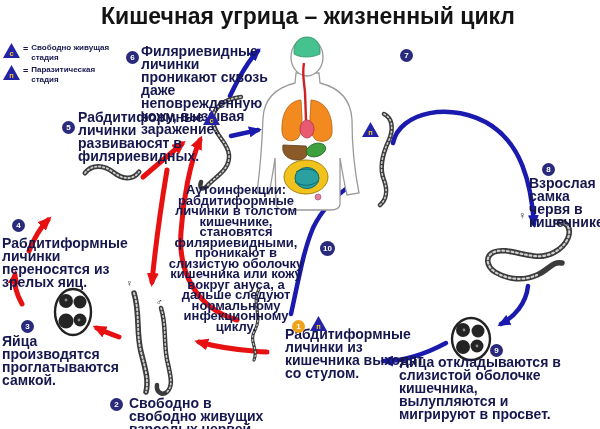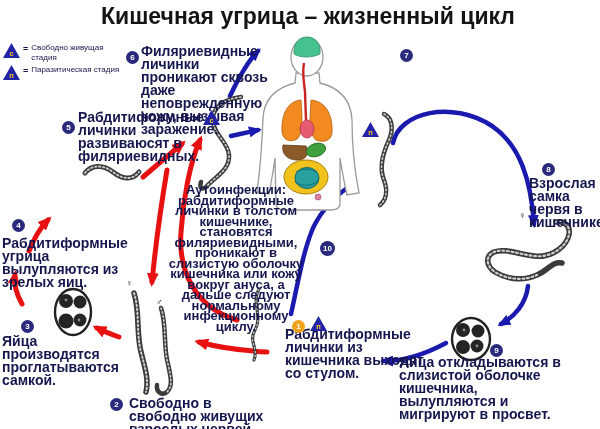--- a/index.html
+++ b/index.html
@@ -15,21 +15,21 @@
          justify-content:center;z-index:4;}
   .badge.orange{background:#f0a21a;}
   .badge.big{width:15px;height:15px;}
   .tri{width:17px;height:15px;clip-path:polygon(50% 0,0 100%,100% 100%);
        background:#2323a8;display:flex;align-items:flex-end;justify-content:center;z-index:4;}
   .tri span{color:#f2c81e;font-size:7.5px;font-weight:700;line-height:9px;}
   .tri.abs{position:absolute;}
   .legend{position:absolute;left:3px;top:43px;width:120px;z-index:3;}
   .legend-row{display:flex;gap:3px;align-items:flex-start;margin-bottom:3px;}
   .legend-eq{font-size:9px;font-weight:700;color:#17174f;line-height:13px;}
-  .legend-label{font-size:8px;font-weight:400;color:#17174f;line-height:9.5px;width:92px;}
+  .legend-label{font-size:8px;font-weight:700;color:#17174f;line-height:9.5px;width:92px;}
   .center-note{position:absolute;left:166px;top:185px;width:140px;text-align:center;
                font-size:13px;font-weight:700;color:#17174f;line-height:10.5px;z-index:3;}
   .sym{position:absolute;font-size:11px;font-weight:400;color:#222;z-index:3;}
 </style>
 </head>
 <body>
 
 <div class="canvas">
 
   <svg class="layer" width="600" height="429" viewBox="0 0 600 429">
@@ -167,21 +167,21 @@
   <div class="tri abs" style="left:362px;top:122px;">
       <span>п</span>
     </div>
   <div class="tri abs" style="left:310px;top:316px;">
       <span>п</span>
     </div>
 
   <div class="step-text" style="left:285px;top:328px;width:145px;">Рабдитиформные личинки из кишечника выходят со стулом.</div>
   <div class="step-text" style="left:129px;top:397px;width:135px;">Свободно в свободно живущих взрослых червей.</div>
   <div class="step-text" style="left:2px;top:335px;width:132px;">Яйца производятся проглатываются самкой.</div>
-  <div class="step-text" style="left:2px;top:237px;width:128px;">Рабдитиформные угрица вылупляются из зрелых яиц.</div>
+  <div class="step-text" style="left:2px;top:237px;width:128px;">Рабдитиформные личинки переносятся из зрелых яиц.</div>
   <div class="step-text" style="left:78px;top:111px;width:118px;">Рабдитиформные личинки развиваюсят в филяриевидных.</div>
   <div class="step-text" style="left:141px;top:45px;width:132px;">Филяриевидные личинки проникают сквозь даже неповрежденную кожу, вызывая заражение.</div>
   <div class="step-text" style="left:529px;top:177px;width:70px;">Взрослая самка червя в кишечнике.</div>
   <div class="step-text" style="left:399px;top:356px;width:172px;">Яйца откладываются в слизистой оболочке кишечника, вылупляются и мигрируют в просвет.</div>
 
   <div class="center-note">Аутоинфекции: рабдитиформные личинки в толстом кишечнике, становятся филяриевидными, проникают в слизистую оболочку кишечника или кожу вокруг ануса, а дальше следуют нормальному инфекционному циклу.</div>
 
   <span class="sym" style="left:518px;top:209px;">♀</span>
   <span class="sym" style="left:126px;top:278px;font-size:9px;">♀</span>
   <span class="sym" style="left:156px;top:297px;font-size:9px;">♂</span>

